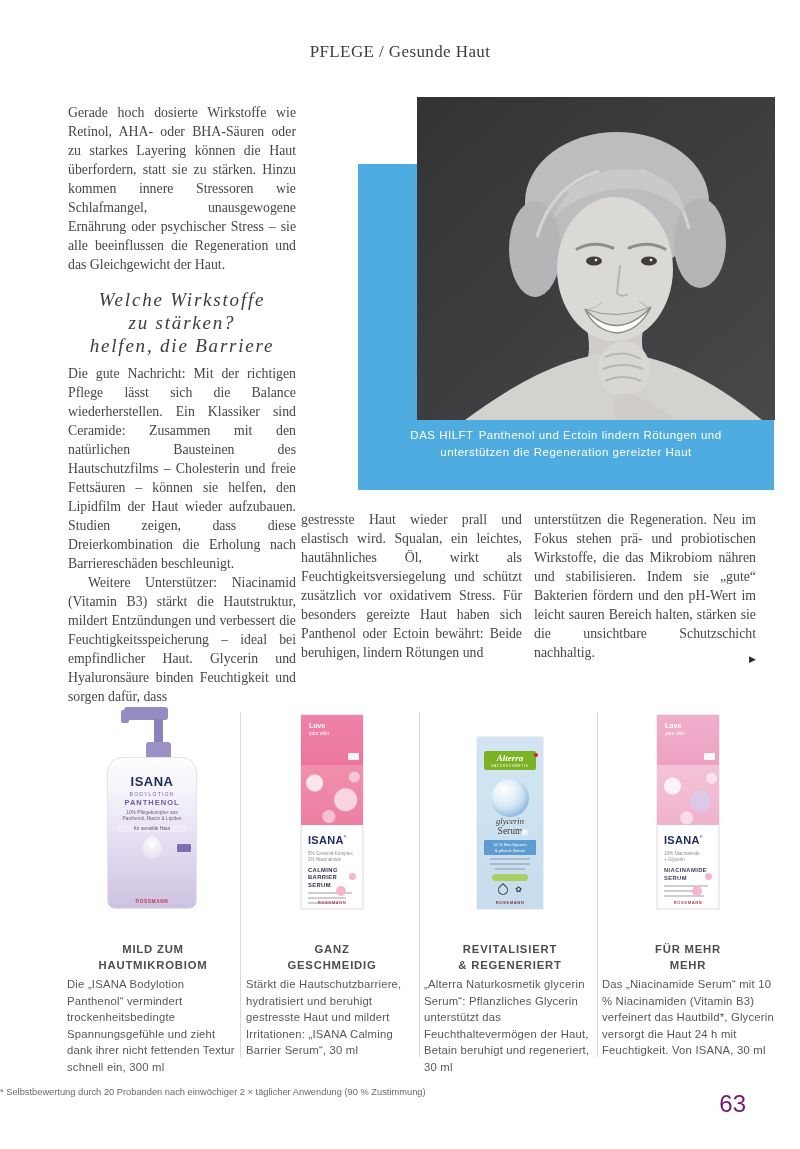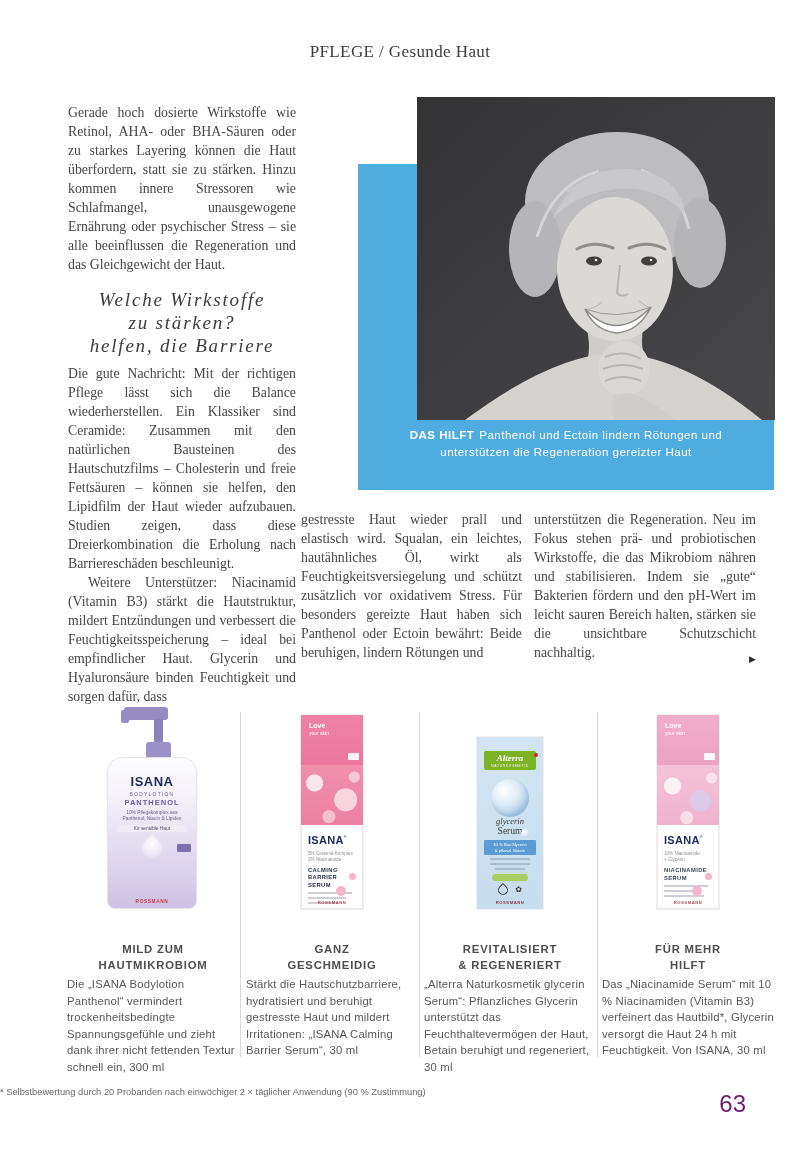--- a/index.html
+++ b/index.html
@@ -22,21 +22,21 @@
   .indent { text-indent:20px; }
   .arrow { float:right; font-size:9px; color:#2a2a2a; margin-top:7px; }
 
   
   .blue-box { position:absolute; left:358px; top:164px; width:416px; height:326px; background:#4FACE0; }
   .photo { position:absolute; left:417px; top:97px; width:358px; height:323px; }
   .photo svg { display:block; }
   .caption { position:absolute; left:358px; top:427px; width:416px; text-align:center;
              color:#ffffff; font-size:11.5px; line-height:16.5px; letter-spacing:.5px; }
   .caption .inner { max-width:372px; margin:0 auto; }
-  .cap-label { font-weight:700; margin-right:5px; }
+  .cap-label { font-weight:400; margin-right:5px; }
 
   
   .vdiv { position:absolute; top:712px; height:345px; width:1px; background:#d9d9d9; }
   .product { position:absolute; top:703px; width:172px; }
   .pack-area { height:206px; display:flex; align-items:flex-end; justify-content:center; }
   .prod-title { margin-top:32px; text-align:center; font-size:11.3px; font-weight:700;
                 letter-spacing:.8px; color:#4d4d50; line-height:16px; }
   .prod-desc { margin-top:3px; text-align:left; font-size:11.3px; color:#57575a;
                line-height:16.5px; letter-spacing:.2px; }
 
@@ -318,21 +318,21 @@
           <div class="mb" style="width:36px"></div>
           <div class="mb" style="width:40px"></div>
           <div class="dotA pinkdot"></div>
           <div class="dotB pinkdot"></div>
           <div class="sb-maker">ROSSMANN</div>
         </div>
       </div>
     </div>
     <div class="prod-title">
       <div>FÜR MEHR</div>
-      <div>HILFT</div>
+      <div>MEHR</div>
     </div>
     <div class="prod-desc">Das „Niacinamide Serum“ mit 10 % Niacinamiden (Vitamin B3) verfeinert das Hautbild*, Glycerin versorgt die Haut 24 h mit Feuchtigkeit. Von ISANA, 30 ml</div>
   </div>
 
   <div class="footnote">* Selbstbewertung durch 20 Probanden nach einwöchiger 2 × täglicher Anwendung (90 % Zustimmung)</div>
   <div class="pagenum">63</div>
 
 </div>
 
 </body></html>

